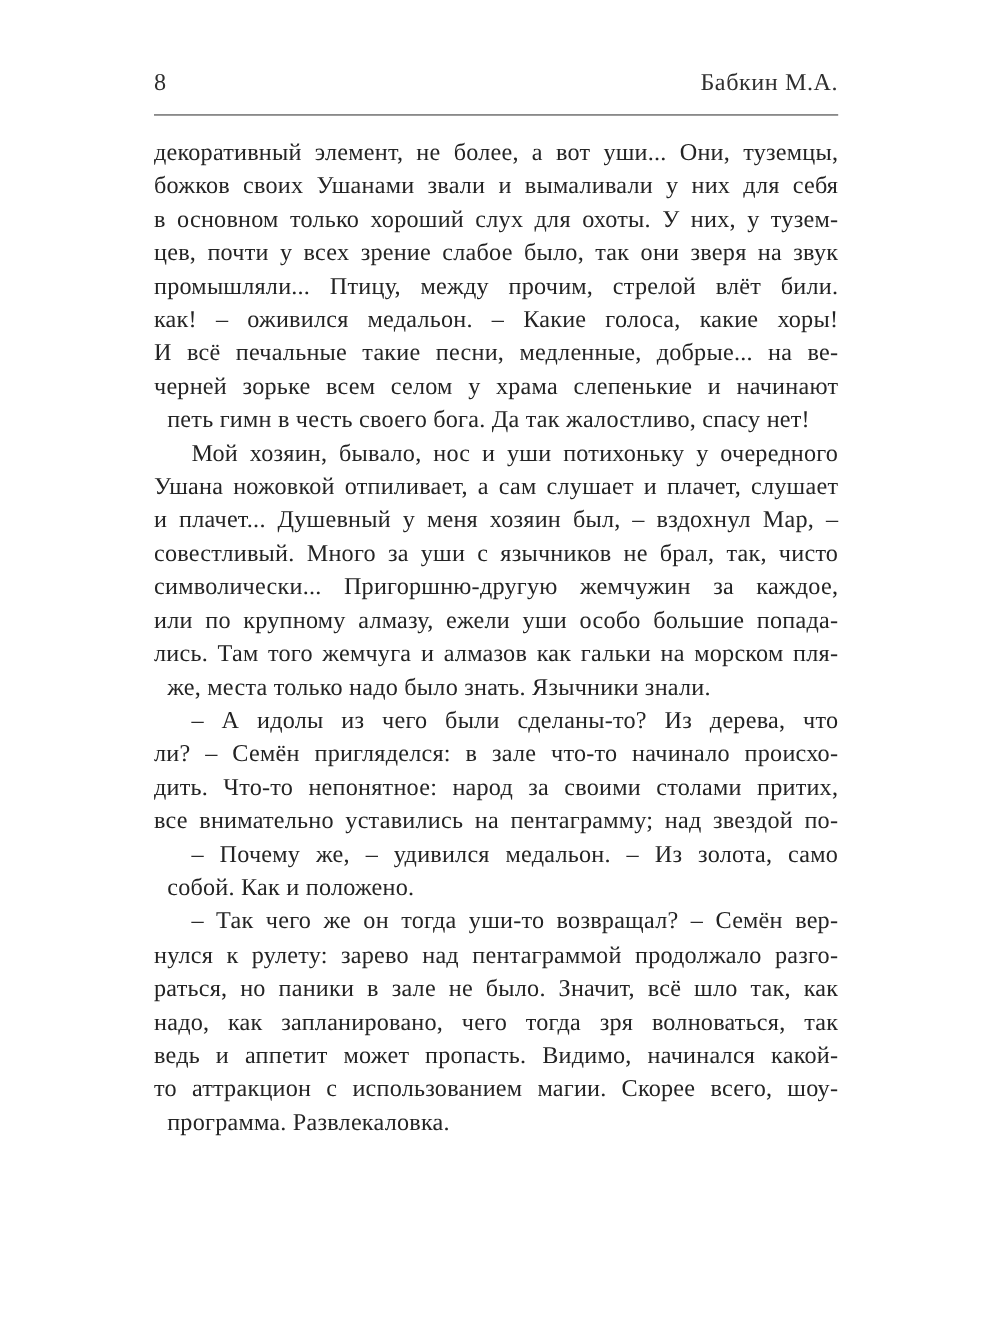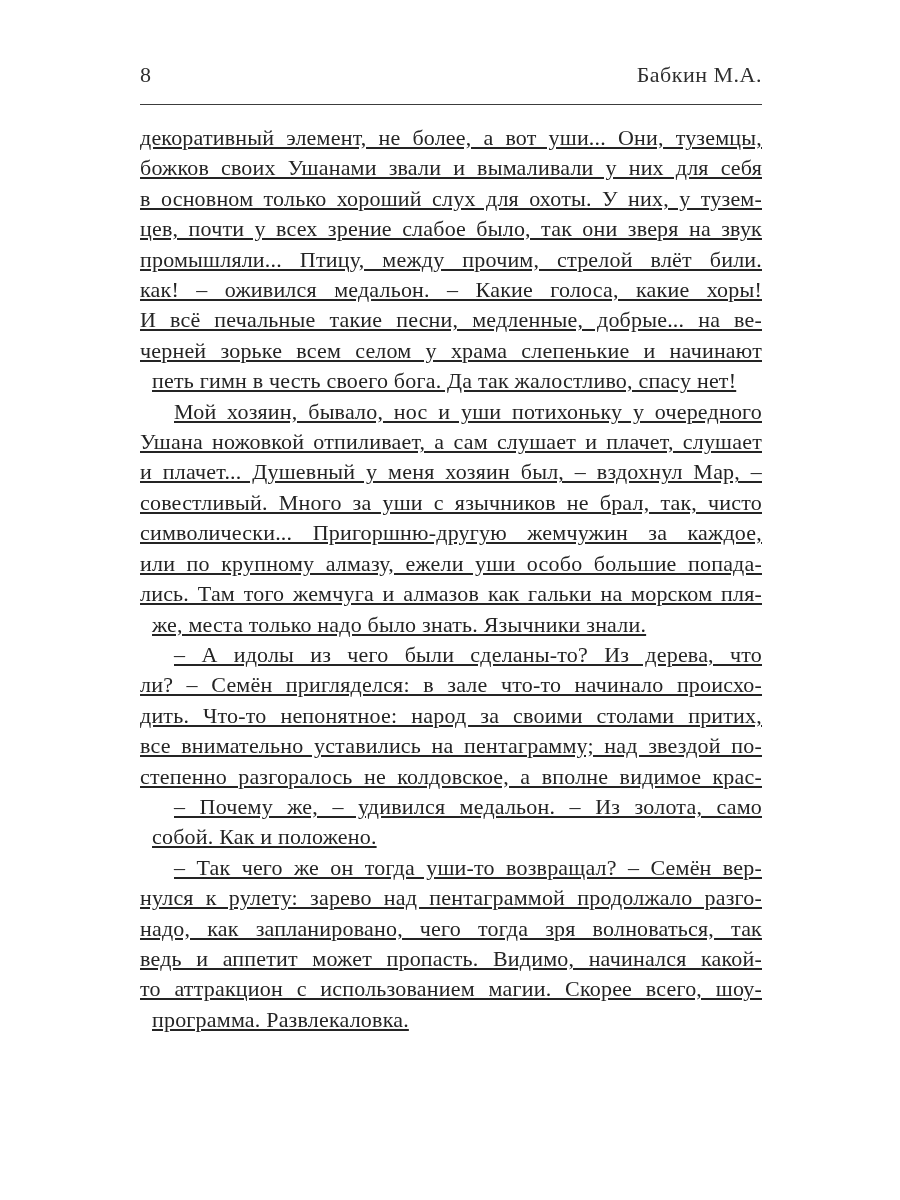--- a/index.html
+++ b/index.html
@@ -44,21 +44,20 @@
     font-size: 22px;
     line-height: 30.4px;
     letter-spacing: 0.2px;
     color: #242424;
   }
   .paragraph { margin: 0; }
   .line {
     text-align: justify;
     text-align-last: justify;
     white-space: normal;
-    text-decoration: underline;
   }
   .line.last { text-align-last: left; margin-left: 12px; }
   .line.indent { text-indent: 34px; }
 </style>
 </head>
 <body>
 
 <div class="page">
   <div class="running-head">
     <span>8</span>
@@ -85,28 +84,28 @@
         <div class="line">символически... Пригоршню-другую жемчужин за каждое,</div>
         <div class="line">или по крупному алмазу, ежели уши особо большие попада-</div>
         <div class="line">лись. Там того жемчуга и алмазов как гальки на морском пля-</div>
         <div class="line last">же, места только надо было знать. Язычники знали.</div>
       </div>
       <div class="paragraph">
         <div class="line indent">– А идолы из чего были сделаны-то? Из дерева, что</div>
         <div class="line">ли? – Семён пригляделся: в зале что-то начинало происхо-</div>
         <div class="line">дить. Что-то непонятное: народ за своими столами притих,</div>
         <div class="line">все внимательно уставились на пентаграмму; над звездой по-</div>
-        <div class="line">степенно разгоралось не колдовское, а вполне видимое крас-</div>
       </div>
       <div class="paragraph">
         <div class="line indent">– Почему же, – удивился медальон. – Из золота, само</div>
         <div class="line last">собой. Как и положено.</div>
       </div>
       <div class="paragraph">
         <div class="line indent">– Так чего же он тогда уши-то возвращал? – Семён вер-</div>
         <div class="line">нулся к рулету: зарево над пентаграммой продолжало разго-</div>
+        <div class="line">раться, но паники в зале не было. Значит, всё шло так, как</div>
         <div class="line">надо, как запланировано, чего тогда зря волноваться, так</div>
         <div class="line">ведь и аппетит может пропасть. Видимо, начинался какой-</div>
         <div class="line">то аттракцион с использованием магии. Скорее всего, шоу-</div>
         <div class="line last">программа. Развлекаловка.</div>
       </div>
     </div>
 </div>
 
 </body></html>

